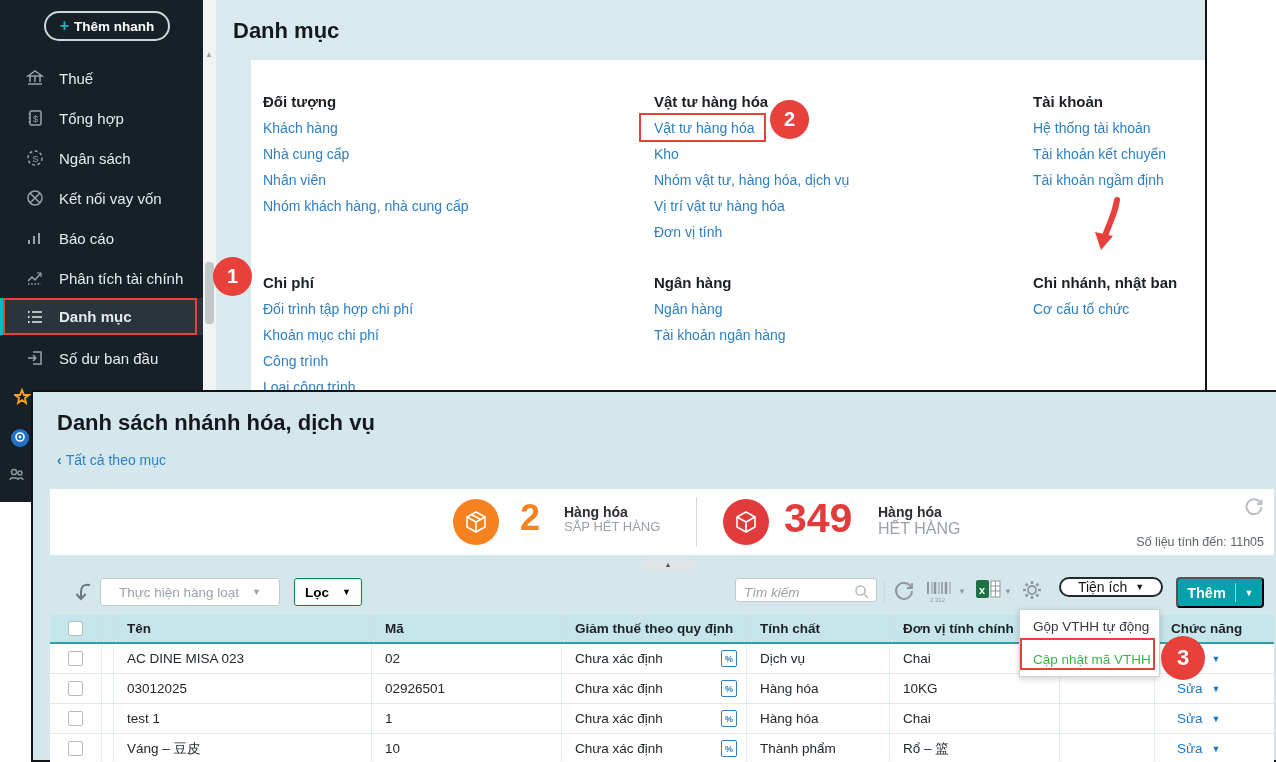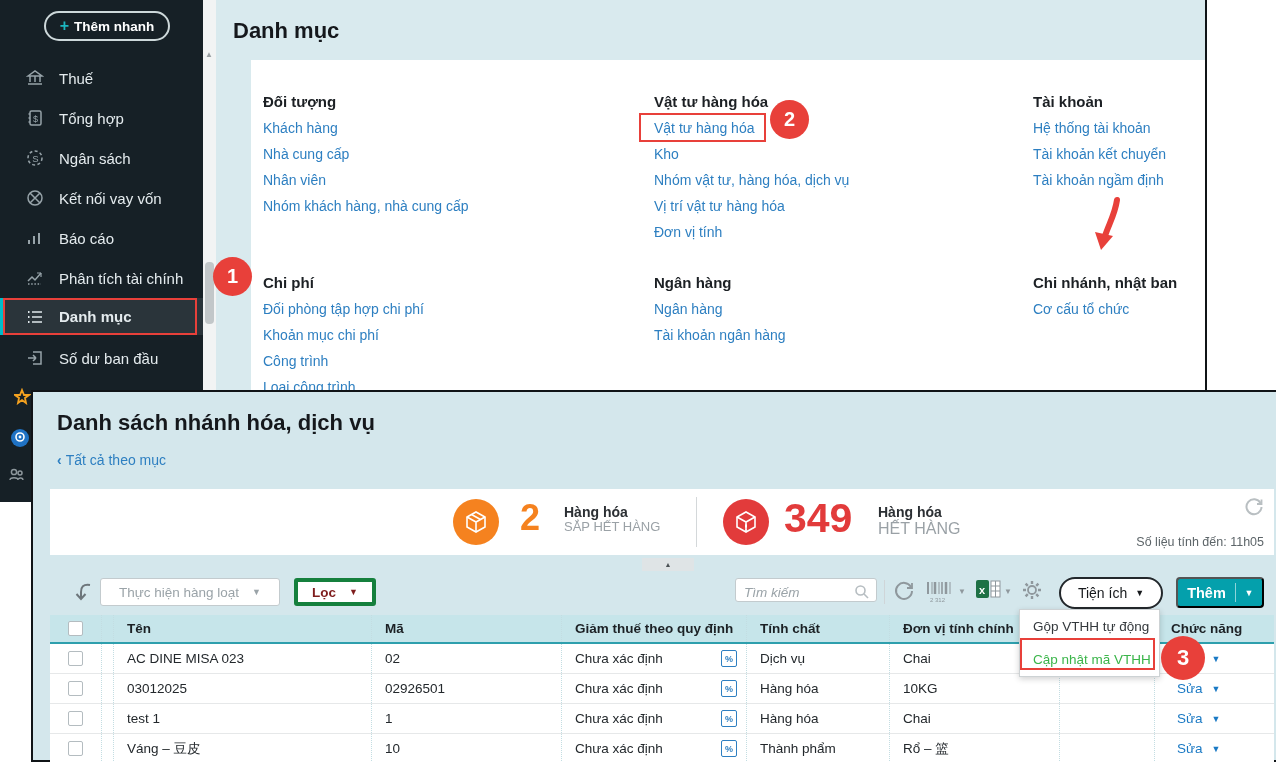--- a/index.html
+++ b/index.html
@@ -58,31 +58,31 @@
   .stats-note { position:absolute; right:10px; bottom:6px; font-size:12.5px; color:#5d6郑569; color:#5d6569; }
 
   .collapse-tab { position:absolute; left:609px; top:166px; width:52px; height:13px; background:#dfe4e6;
                   display:flex; align-items:center; justify-content:center; font-size:7px; color:#4b5256; cursor:pointer; }
 
   
   .tbtn { position:absolute; height:28px; background:#fff; border:1px solid #c3cbce; border-radius:3px;
           font-size:13.5px; display:flex; align-items:center; justify-content:center; gap:13px; cursor:pointer; }
   .tb-caret { font-size:9px; }
   #btn-batch { left:67px; top:186px; width:180px; color:#9aa3a8; }
-  #btn-filter { left:261px; top:186px; width:82px; color:#7f1d1d; border:4px solid #15803d; font-weight:bold; }
+  #btn-filter { left:261px; top:186px; width:68px; color:#000000; border:1px solid #15803d; font-weight:bold; }
   #search-box { position:absolute; left:702px; top:186px; width:142px; height:24px; background:#fff;
                 border:1px solid #c3cbce; border-radius:3px; }
   #search-box input { position:absolute; left:8px; top:1px; width:105px; height:24px; border:none; outline:none;
                       font-size:13.5px; font-style:italic; color:#5a6166; font-family:inherit; background:transparent; }
   #search-box input::placeholder { color:#9aa3a8; }
   #search-box .mag { position:absolute; right:6px; top:5px; color:#b6bdc1; }
   .tool-sep { position:absolute; left:851px; top:188px; width:1px; height:24px; background:#cfd5d8; }
   .tool-ico { position:absolute; color:#8f989d; cursor:pointer; }
   .mini-caret { position:absolute; font-size:8px; color:#8f989d; cursor:pointer; }
-  #btn-util { position:absolute; left:1026px; top:185px; width:104px; height:32px; background:#fff;
+  #btn-util { position:absolute; left:1026px; top:185px; width:104px; height:20px; background:#fff;
               border:2px solid #23282c; border-radius:16px; font-size:14px; color:#16191c;
               display:flex; align-items:center; justify-content:center; gap:8px; cursor:pointer; z-index:6; }
   #btn-add { position:absolute; left:1143px; top:185px; width:88px; height:31px; background:#04a0ac; border-radius:4px;
              color:#fff; font-weight:bold; font-size:14.5px; display:flex; align-items:center; cursor:pointer; }
   #btn-add .lbl { flex:1; text-align:center; }
   #btn-add .div { width:1px; height:19px; background:rgba(255,255,255,.55); }
   #btn-add .car { width:26px; text-align:center; font-size:9px; }
 
   
   #grid { position:absolute; left:17px; top:223px; width:1224px; background:#fff; }
@@ -129,21 +129,21 @@
     <div class="cat-title">Danh mục</div>
     <div id="cat-card"></div>
 
     <div class="grp-title" style="left:263px; top:93px;">Đối tượng</div>
     <a class="cat-link" style="left:263px; top:120px;">Khách hàng</a>
     <a class="cat-link" style="left:263px; top:146px;">Nhà cung cấp</a>
     <a class="cat-link" style="left:263px; top:172px;">Nhân viên</a>
     <a class="cat-link" style="left:263px; top:198px;">Nhóm khách hàng, nhà cung cấp</a>
 
     <div class="grp-title" style="left:263px; top:274px;">Chi phí</div>
-    <a class="cat-link" style="left:263px; top:301px;">Đối phòng tập hợp chi phí</a>
+    <a class="cat-link" style="left:263px; top:301px;">Đối trình tập hợp chi phí</a>
     <a class="cat-link" style="left:263px; top:327px;">Khoản mục chi phí</a>
     <a class="cat-link" style="left:263px; top:353px;">Công trình</a>
     <a class="cat-link" style="left:263px; top:379px;">Loại công trình</a>
 
     <div class="grp-title" style="left:654px; top:93px;">Vật tư hàng hóa</div>
     <a class="cat-link" style="left:654px; top:120px;">Vật tư hàng hóa</a>
     <a class="cat-link" style="left:654px; top:146px;">Kho</a>
     <a class="cat-link" style="left:654px; top:172px;">Nhóm vật tư, hàng hóa, dịch vụ</a>
     <a class="cat-link" style="left:654px; top:198px;">Vị trí vật tư hàng hóa</a>
     <a class="cat-link" style="left:654px; top:224px;">Đơn vị tính</a>

